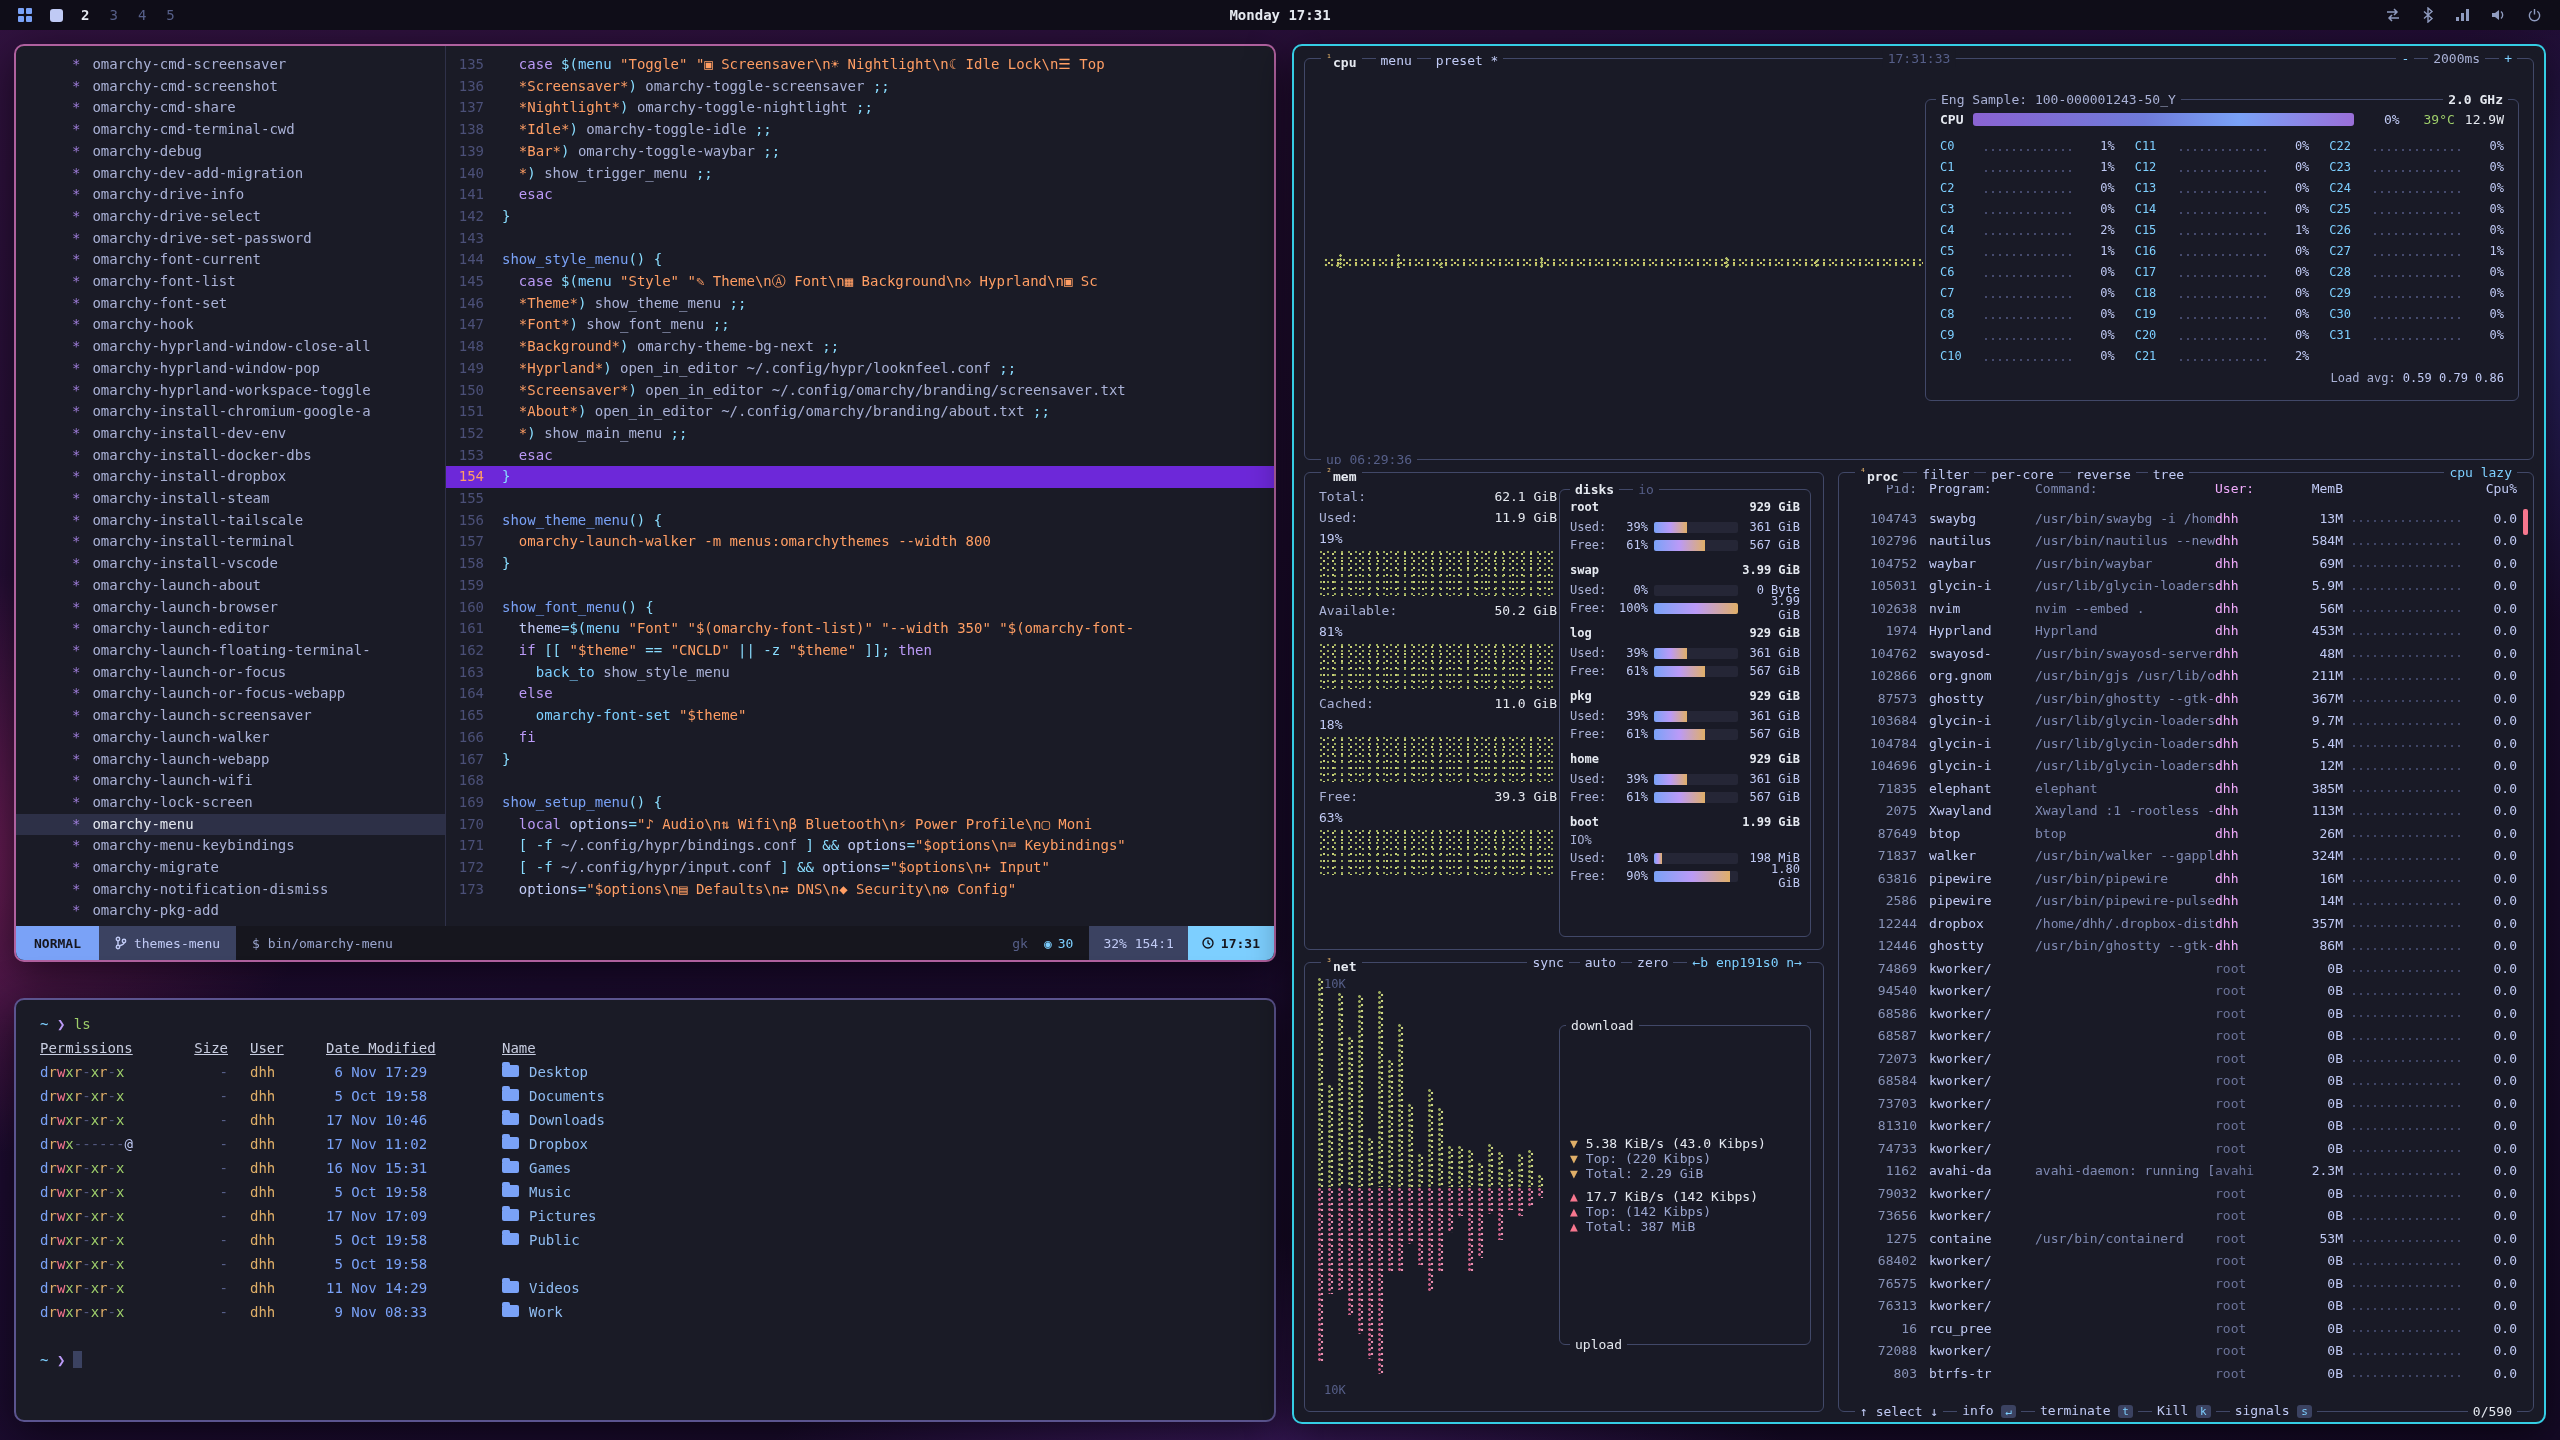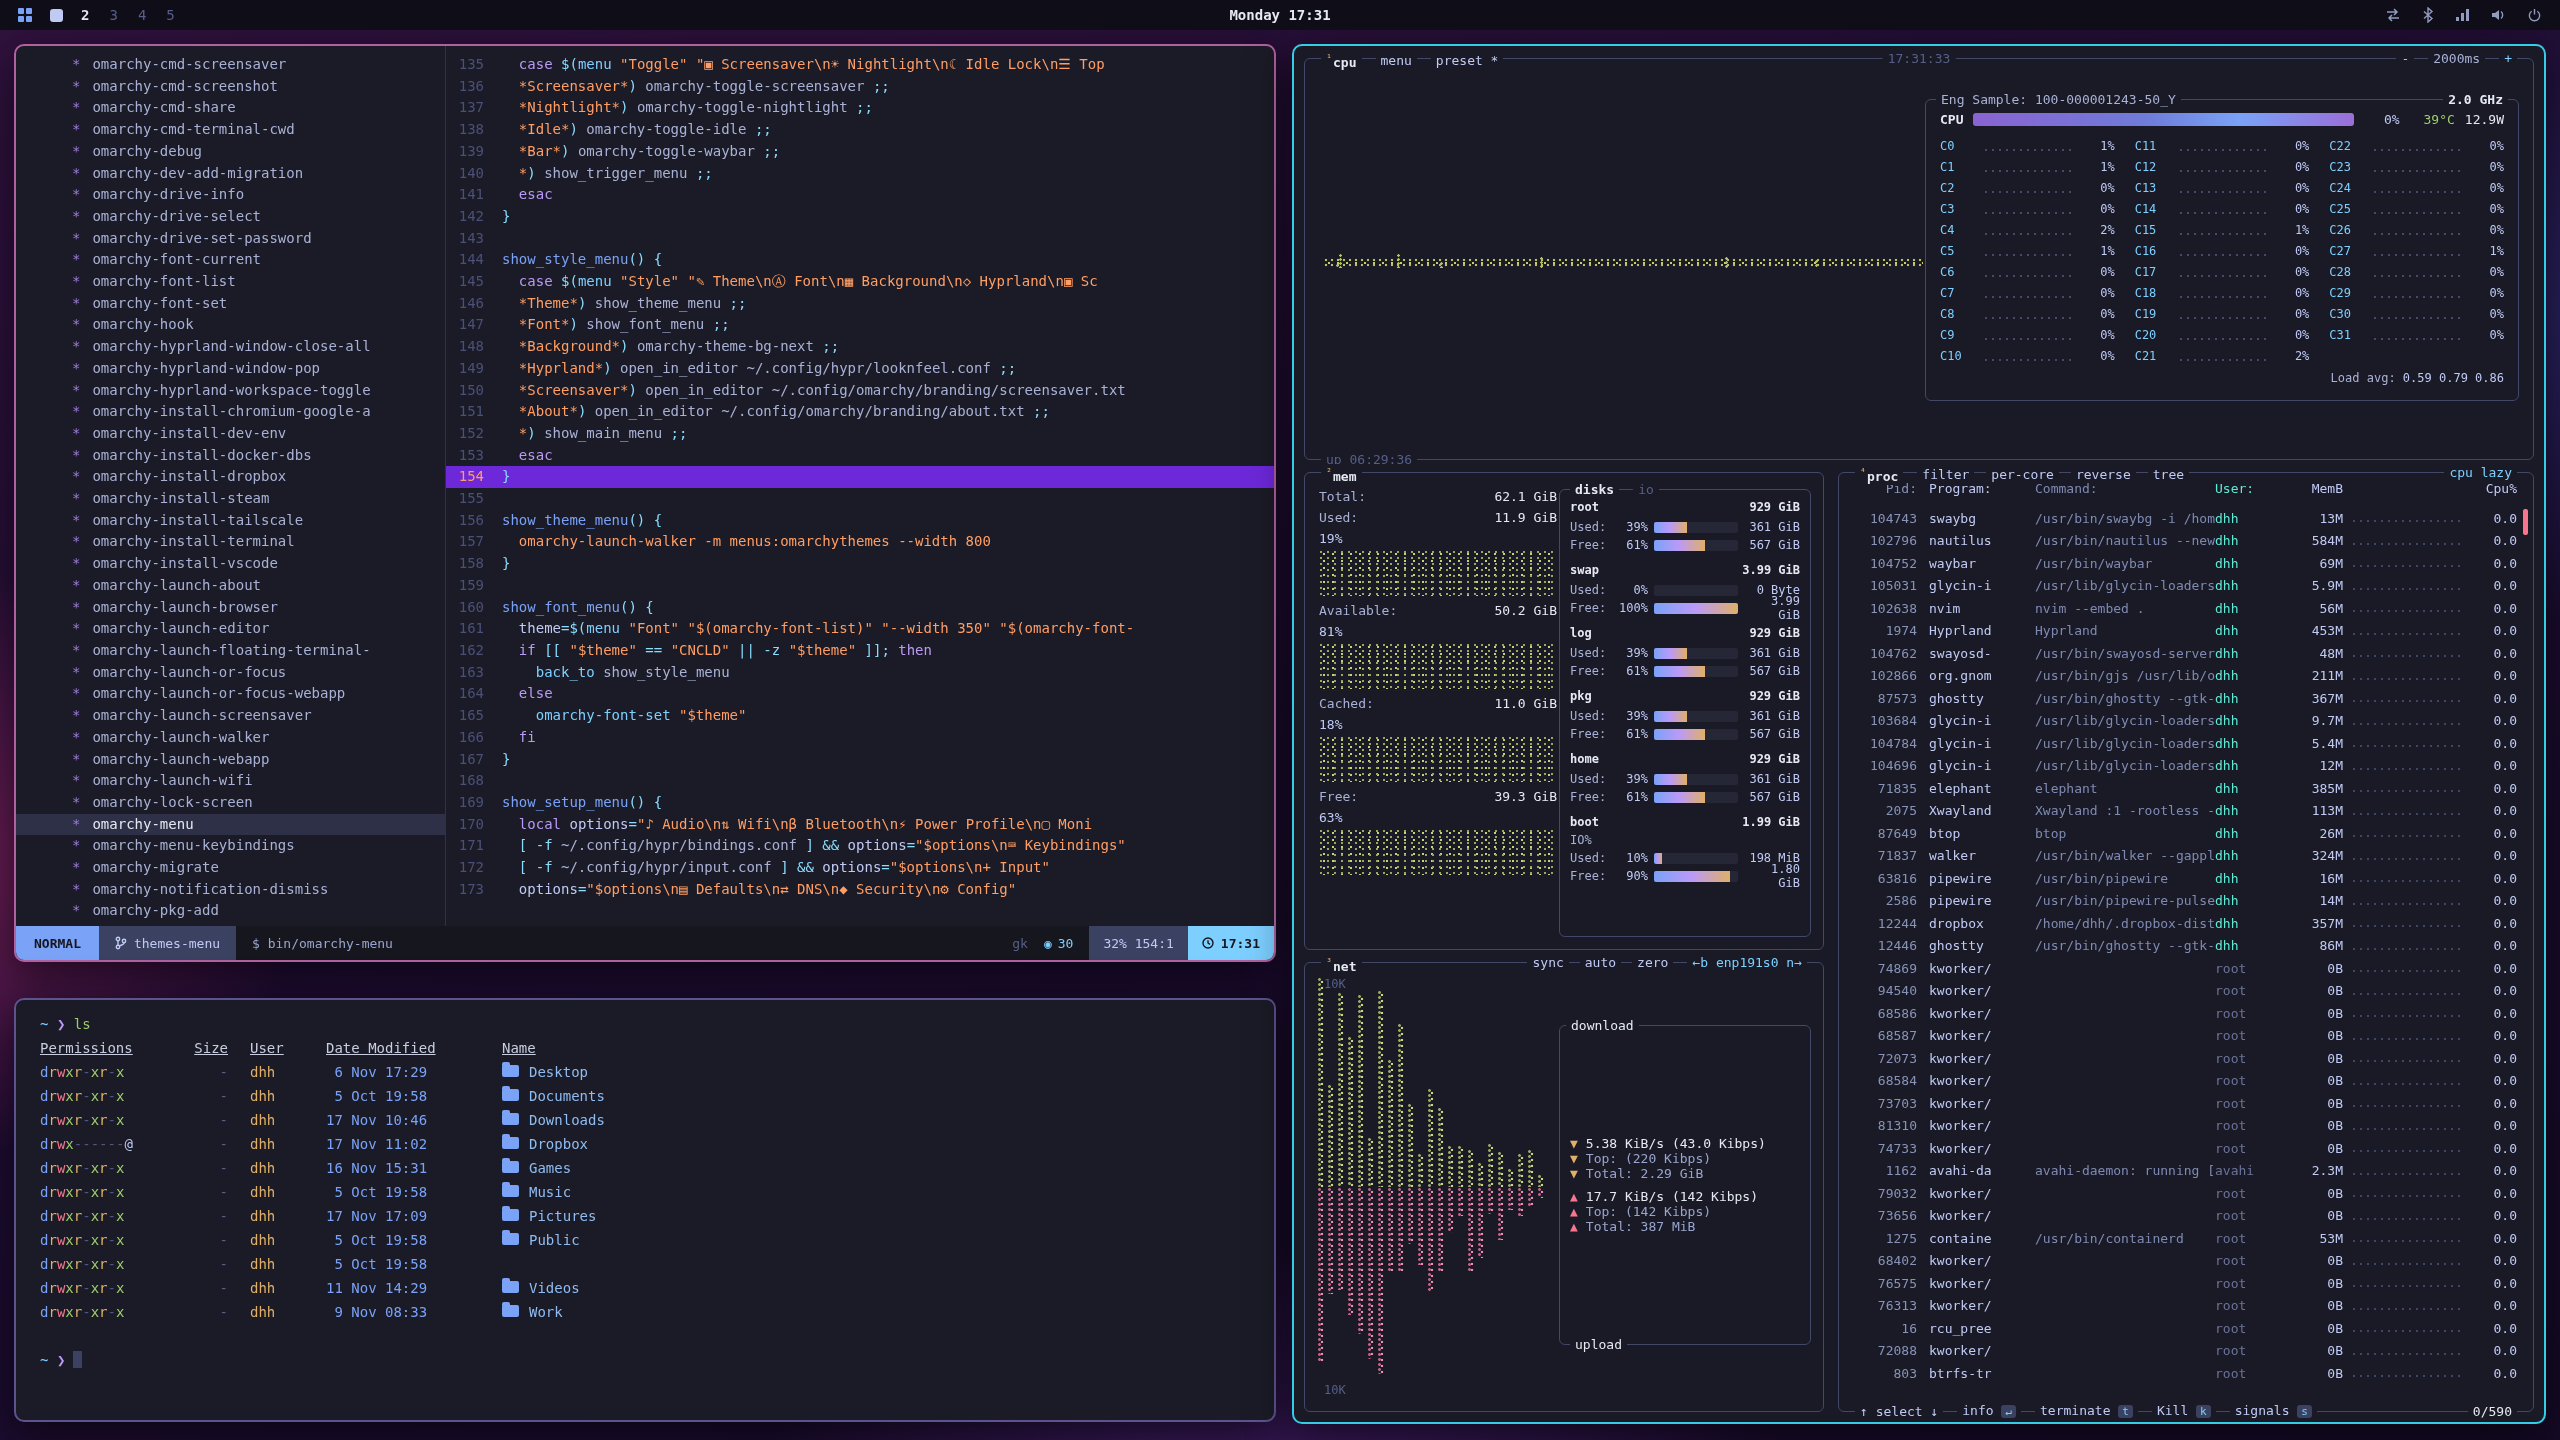--- a/index.html
+++ b/index.html
@@ -153,21 +153,21 @@
 .ns-line.dim .ns-t{color:#9aa5ce}
 .ns-gap{height:8px}
 
 
 .proc-head{position:absolute;top:8px;left:10px;right:16px;display:flex;color:#9aa5ce;font-size:13px}
 .proc-rows{position:absolute;top:34px;bottom:26px;left:4px;right:16px;overflow:hidden;font-size:13px}
 .proc-row{display:flex;height:22.5px;align-items:center;padding-left:6px}
 .pc-pid{flex:none;width:80px;text-align:right;padding-right:12px;color:#8893b8}
 .pc-prog{flex:none;width:106px;color:#c0caf5;overflow:hidden;white-space:nowrap}
 .pc-cmd{flex:1;overflow:hidden;white-space:nowrap;color:#7f8ab3}
-.pc-user{flex:none;width:70px;color:#5eead4}
+.pc-user{flex:none;width:70px;color:#f0abfc}
 .pc-user.dim{color:#6b7399}
 .pc-mem{flex:none;width:58px;text-align:right;color:#c0caf5}
 .pc-dots{flex:none;width:112px;height:12px;align-self:center;background:radial-gradient(circle at 3px 9px,#3f4566 1.1px,transparent 1.5px) repeat-x;background-size:7px 12px;margin:0 8px}
 .pc-cpu{flex:none;width:46px;text-align:right;color:#c0caf5}
 .scrollthumb{position:absolute;right:5px;top:36px;width:5px;height:26px;background:#f7768e;border-radius:2px}
 svg{display:block}
 </style>
 </head>
 <body>
 

